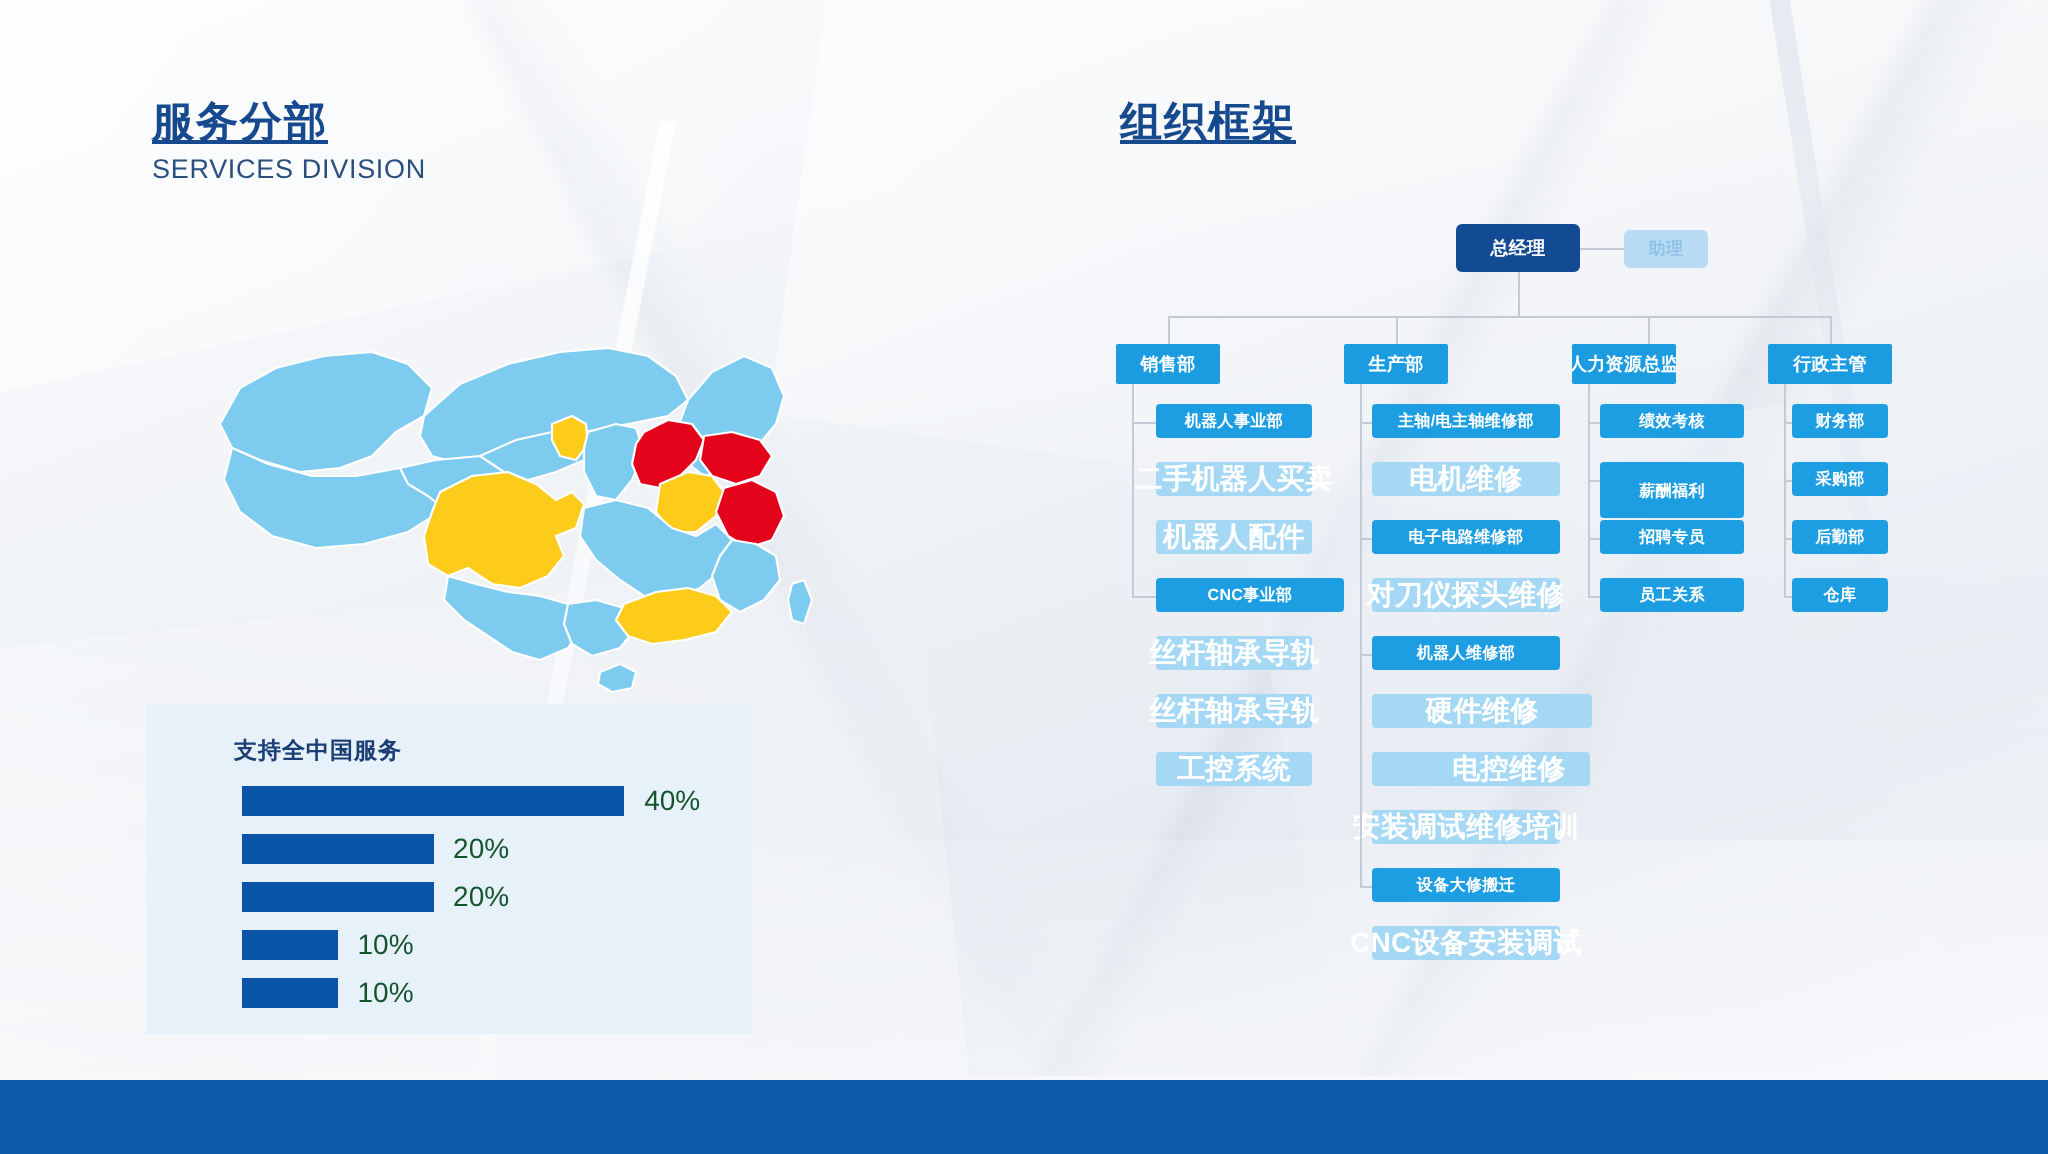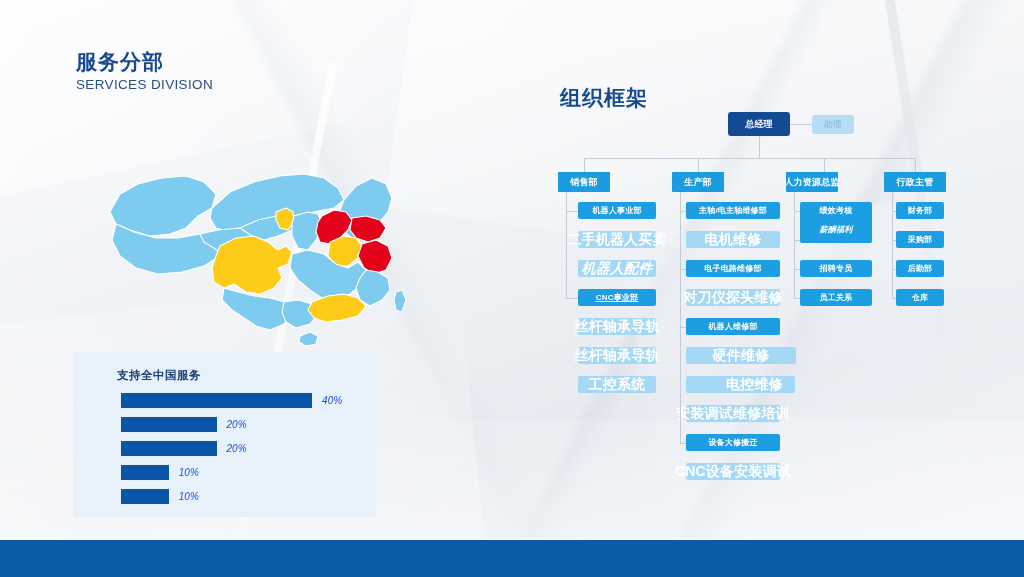--- a/index.html
+++ b/index.html
@@ -26,47 +26,47 @@
   #d3{left:-60px;top:330px;width:520px;height:300px;background:linear-gradient(20deg,rgba(255,255,255,.75),rgba(255,255,255,0));transform:rotate(-6deg);}
   #d4{left:620px;top:250px;width:520px;height:330px;background:linear-gradient(200deg,rgba(238,241,246,.95),rgba(255,255,255,0));transform:rotate(-10deg);}
   #d5{left:330px;top:60px;width:8px;height:560px;background:linear-gradient(180deg,rgba(255,255,255,.9),rgba(255,255,255,.15));transform:rotate(11deg);}
   #d6{left:880px;top:-30px;width:10px;height:520px;background:linear-gradient(180deg,rgba(225,229,236,.8),rgba(255,255,255,.1));transform:rotate(-9deg);}
   #d7{left:150px;top:420px;width:900px;height:170px;background:linear-gradient(172deg,rgba(255,255,255,.0),rgba(249,250,252,.9));}
 
   
   .sect{position:absolute;}
   .sect .cn{
     color:#17498f;font-weight:bold;font-size:21px;letter-spacing:1px;
-    line-height:1.15;margin:0 0 3px 0;
+    line-height:1.15;margin:0 0 3px 0;text-decoration:underline;
   }
   .sect .en{
     color:#2b4f7e;font-size:13.5px;letter-spacing:.35px;line-height:1.15;margin:0;
     font-weight:400;
   }
   #sect-services{left:76px;top:50px;}
-  #sect-org{left:560px;top:50px;margin-top:36px;}
+  #sect-org{left:560px;top:50px;}
 
   
   #map-wrap{position:absolute;left:100px;top:150px;width:330px;height:215px;}
   #map-wrap svg{width:100%;height:100%;display:block;}
 
   
   #chart-panel{
     position:absolute;left:73px;top:352px;width:303px;height:165px;
     background:#e7f1fa;
   }
   #chart-title{
     position:absolute;left:44px;top:16px;
     color:#1b3f75;font-size:11.5px;font-weight:bold;letter-spacing:.5px;
   }
   #bars{position:absolute;left:48px;top:40px;width:240px;}
   .bar-row{display:flex;align-items:center;height:16px;margin-bottom:8px;}
   .bar{height:15px;background:#0a55a8;}
   .bar-val{
-    margin-left:10px;color:#1d4ed8;font-size:10px;font-weight:500;white-space:nowrap;font-style:italic;
+    margin-left:10px;color:#14532d;font-size:14px;font-weight:500;white-space:nowrap;
   }
 
   
   #org{position:absolute;left:548px;top:112px;width:430px;height:400px;}
   .node{
     position:absolute;display:flex;align-items:center;justify-content:center;
     color:#ffffff;font-weight:bold;box-sizing:border-box;
     letter-spacing:.2px;white-space:nowrap;
   }
   .n-root{background:#124a93;border-radius:3px;font-size:9px;}
@@ -184,22 +184,22 @@
       <div class="line line-v" style="left: 36px; top: 46px; height: 14px; background: rgb(195, 204, 214);"></div>
       <div class="node n-dept" style="left: 10px; top: 60px; width: 52px; height: 20px;">销售部</div>
       <div class="line line-v" style="left: 150px; top: 46px; height: 14px; background: rgb(195, 204, 214);"></div>
       <div class="node n-dept" style="left: 124px; top: 60px; width: 52px; height: 20px;">生产部</div>
       <div class="line line-v" style="left: 276px; top: 46px; height: 14px; background: rgb(195, 204, 214);"></div>
       <div class="node n-dept" style="left: 238px; top: 60px; width: 52px; height: 20px;">人力资源总监</div>
       <div class="line line-v" style="left: 367px; top: 46px; height: 14px; background: rgb(195, 204, 214);"></div>
       <div class="node n-dept" style="left: 336px; top: 60px; width: 62px; height: 20px;">行政主管</div>
       <div class="node n-sub-dark" style="left: 30px; top: 90px; width: 78px; height: 17px;">机器人事业部</div>
       <div class="node n-sub-light" style="left: 30px; top: 119px; width: 78px; height: 17px;">二手机器人买卖</div>
-      <div class="node n-sub-light" style="left: 30px; top: 148px; width: 78px; height: 17px; font-style: italic;">机器人配件</div>
-      <div class="node n-sub-dark" style="left: 30px; top: 177px; width: 78px; height: 17px; text-decoration: underline;">CNC事业部</div>
+      <div class="node n-sub-light" style="left: 30px; top: 148px; width: 78px; height: 17px;">机器人配件</div>
+      <div class="node n-sub-dark" style="left: 30px; top: 177px; width: 94px; height: 17px;">CNC事业部</div>
       <div class="node n-sub-light" style="left: 30px; top: 206px; width: 78px; height: 17px;">丝杆轴承导轨</div>
       <div class="node n-sub-light" style="left: 30px; top: 235px; width: 78px; height: 17px;">丝杆轴承导轨</div>
       <div class="node n-sub-light" style="left: 30px; top: 264px; width: 78px; height: 17px;">工控系统</div>
       <div class="line line-v" style="left: 18px; top: 80px; height: 105.5px; background: rgb(195, 204, 214);"></div>
       <div class="line line-h" style="left: 18px; top: 98.5px; width: 12px; background: rgb(195, 204, 214);"></div>
       <div class="line line-h" style="left: 18px; top: 185.5px; width: 12px; background: rgb(195, 204, 214);"></div>
       <div class="node n-sub-dark" style="left: 138px; top: 90px; width: 94px; height: 17px;">主轴/电主轴维修部</div>
       <div class="node n-sub-light" style="left: 138px; top: 119px; width: 94px; height: 17px;">电机维修</div>
       <div class="node n-sub-dark" style="left: 138px; top: 148px; width: 94px; height: 17px;">电子电路维修部</div>
       <div class="node n-sub-light" style="left: 138px; top: 177px; width: 94px; height: 17px;">对刀仪探头维修</div>
@@ -208,21 +208,21 @@
       <div class="node n-sub-light" style="left: 138px; top: 264px; width: 109px; height: 17px; padding-left: 28px;">电控维修</div>
       <div class="node n-sub-light" style="left: 138px; top: 293px; width: 94px; height: 17px;">安装调试维修培训</div>
       <div class="node n-sub-dark" style="left: 138px; top: 322px; width: 94px; height: 17px;">设备大修搬迁</div>
       <div class="node n-sub-light" style="left: 138px; top: 351px; width: 94px; height: 17px;">CNC设备安装调试</div>
       <div class="line line-v" style="left: 132px; top: 80px; height: 250.5px; background: rgb(195, 204, 214);"></div>
       <div class="line line-h" style="left: 132px; top: 98.5px; width: 6px; background: rgb(195, 204, 214);"></div>
       <div class="line line-h" style="left: 132px; top: 156.5px; width: 6px; background: rgb(195, 204, 214);"></div>
       <div class="line line-h" style="left: 132px; top: 214.5px; width: 6px; background: rgb(195, 204, 214);"></div>
       <div class="line line-h" style="left: 132px; top: 330.5px; width: 6px; background: rgb(195, 204, 214);"></div>
       <div class="node n-sub-dark" style="left: 252px; top: 90px; width: 72px; height: 17px;">绩效考核</div>
-      <div class="node n-sub-dark" style="left: 252px; top: 103px; width: 72px; height: 28px; font-style: italic;">薪酬福利</div>
+      <div class="node n-sub-dark" style="left: 252px; top: 119px; width: 72px; height: 28px;">薪酬福利</div>
       <div class="node n-sub-dark" style="left: 252px; top: 148px; width: 72px; height: 17px;">招聘专员</div>
       <div class="node n-sub-dark" style="left: 252px; top: 177px; width: 72px; height: 17px;">员工关系</div>
       <div class="line line-v" style="left: 246px; top: 80px; height: 105.5px; background: rgb(195, 204, 214);"></div>
       <div class="line line-h" style="left: 246px; top: 98.5px; width: 6px; background: rgb(195, 204, 214);"></div>
       <div class="line line-h" style="left: 246px; top: 127.5px; width: 6px; background: rgb(195, 204, 214);"></div>
       <div class="line line-h" style="left: 246px; top: 156.5px; width: 6px; background: rgb(195, 204, 214);"></div>
       <div class="line line-h" style="left: 246px; top: 185.5px; width: 6px; background: rgb(195, 204, 214);"></div>
       <div class="node n-sub-dark" style="left: 348px; top: 90px; width: 48px; height: 17px;">财务部</div>
       <div class="node n-sub-dark" style="left: 348px; top: 119px; width: 48px; height: 17px;">采购部</div>
       <div class="node n-sub-dark" style="left: 348px; top: 148px; width: 48px; height: 17px;">后勤部</div>

